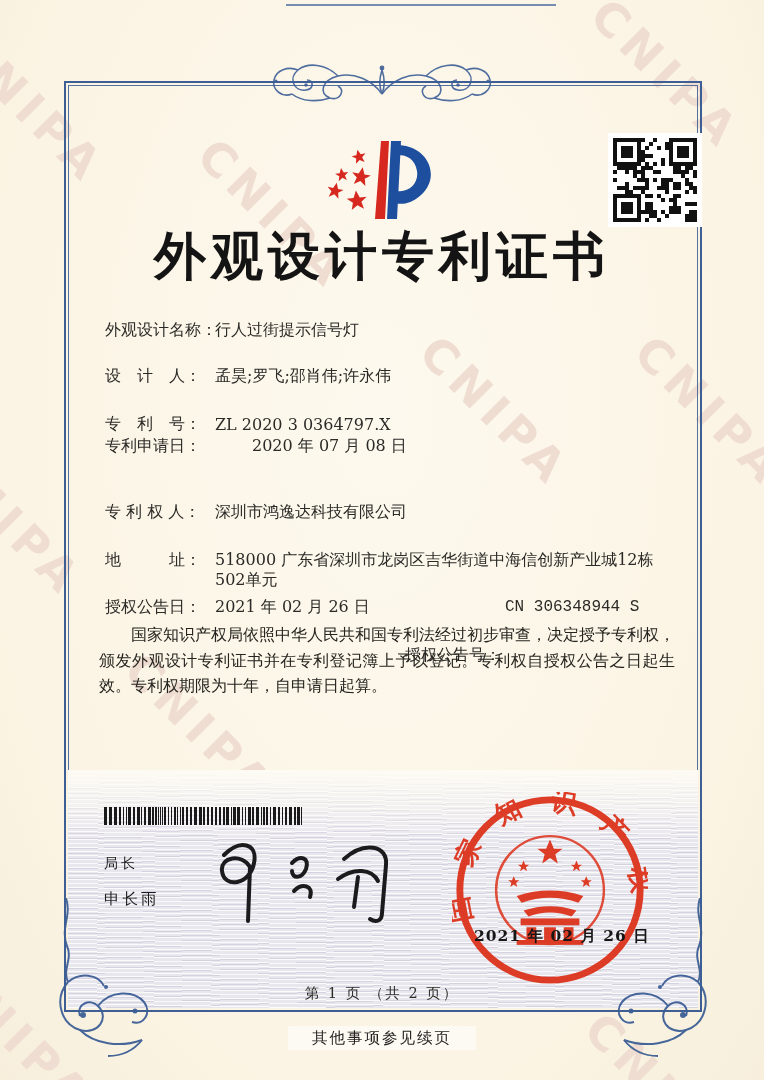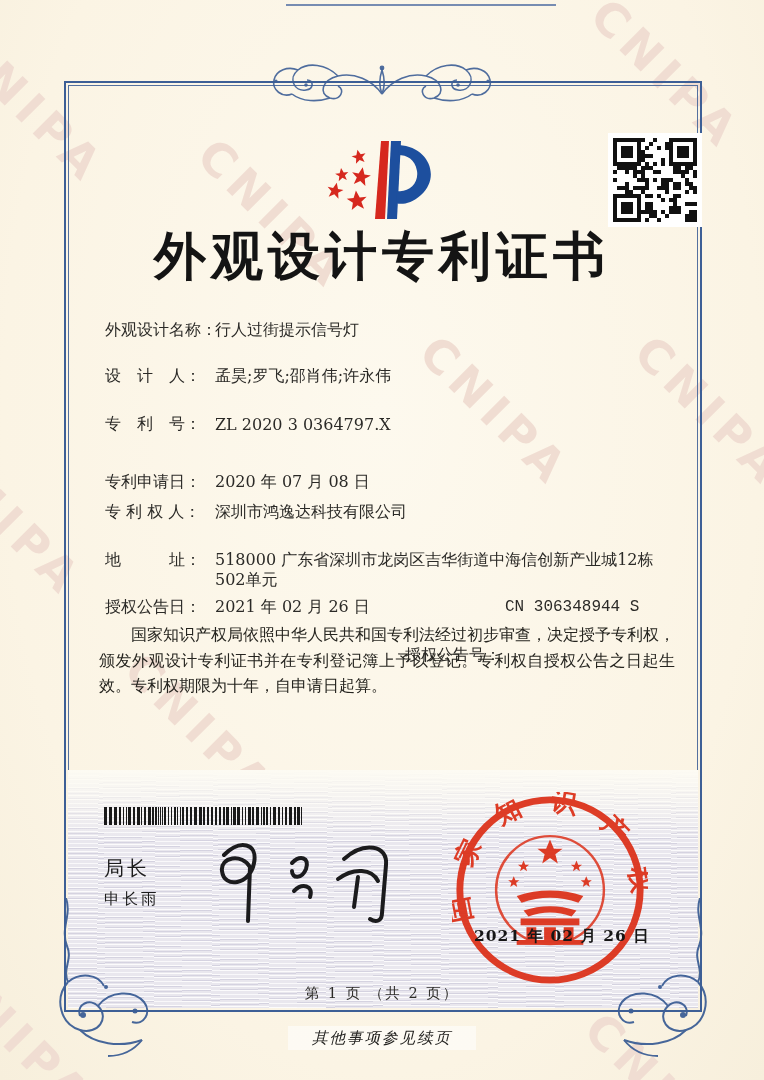--- a/index.html
+++ b/index.html
@@ -25,31 +25,31 @@
          display:flex;align-items:center;justify-content:center;}
   .title{position:absolute;left:0;top:222px;width:100%;text-align:center;
          font-size:52px;font-weight:bold;letter-spacing:5px;color:#141414;}
   .row{position:absolute;left:105px;font-size:16px;color:#2b2a27;display:flex;}
   .row .lbl{width:110px;flex:0 0 110px;white-space:pre;}
   .row .val{width:445px;line-height:20px;}
   .paras{position:absolute;left:99px;top:622px;width:576px;font-size:16px;
          line-height:25.5px;color:#25241f;text-align:justify;}
   .paras p{margin:0;text-indent:2em;}
   .barcode{position:absolute;left:104px;top:807px;width:204px;height:18px;}
-  .signer-title{position:absolute;left:104px;top:855px;font-size:20px;letter-spacing:3px;color:#1c1c1c;}
+  .signer-title{position:absolute;left:104px;top:855px;font-size:14px;letter-spacing:3px;color:#1c1c1c;}
   .signer-name{position:absolute;left:104px;top:889px;font-size:15.5px;letter-spacing:3px;color:#1c1c1c;}
   .sig{position:absolute;left:196px;top:833px;}
   .seal{position:absolute;left:452px;top:792px;width:196px;height:196px;opacity:.93;}
   .sealdate{position:absolute;left:474px;top:926px;font-size:15.5px;font-weight:bold;
             letter-spacing:1px;color:#161616;}
   .pagefoot{position:absolute;left:0;top:984px;width:100%;text-align:center;
             font-size:14.5px;letter-spacing:2px;color:#2b2a27;}
   .note{position:absolute;left:0;top:1028px;width:100%;text-align:center;font-size:15.5px;
         letter-spacing:2px;color:#242321;}
-  .note span{background:rgba(255,255,255,.55);padding:3px 24px;font-style:italic;}
+  .note span{background:rgba(255,255,255,.55);padding:3px 24px;}
   .ornament,.flourish{position:absolute;pointer-events:none;}
   svg{display:block;}
 </style>
 </head>
 <body>
 
 <div class="page">
 
   <div class="wm" style="left:-18px;top:22px;">CNIPA</div>
   <div class="wm" style="left:618px;top:-12px;">CNIPA</div>
@@ -367,21 +367,21 @@
     <span class="val">孟昊;罗飞;邵肖伟;许永伟</span>
   </div>
   <div class="row" style="top:320px;">
     <span class="lbl">外观设计名称：</span>
     <span class="val">行人过街提示信号灯</span>
   </div>
   <div class="row" style="top:414px;align-items:flex-end;">
     <span class="lbl">专　利　号：</span>
     <span class="val">ZL 2020 3 0364797.X</span>
   </div>
-  <div class="row" style="top:472px;">
+  <div class="row" style="top:436px;gap:37px;">
     <span class="lbl">专利申请日：</span>
     <span class="val">2020 年 07 月 08 日</span>
   </div>
   <div class="row" style="top:502px;">
     <span class="lbl">专 利 权 人：</span>
     <span class="val">深圳市鸿逸达科技有限公司</span>
   </div>
   <div class="row" style="top:550px;">
     <span class="lbl">地　　　址：</span>
     <span class="val" style="width:440px;">518000 广东省深圳市龙岗区吉华街道中海信创新产业城12栋502单元</span>

